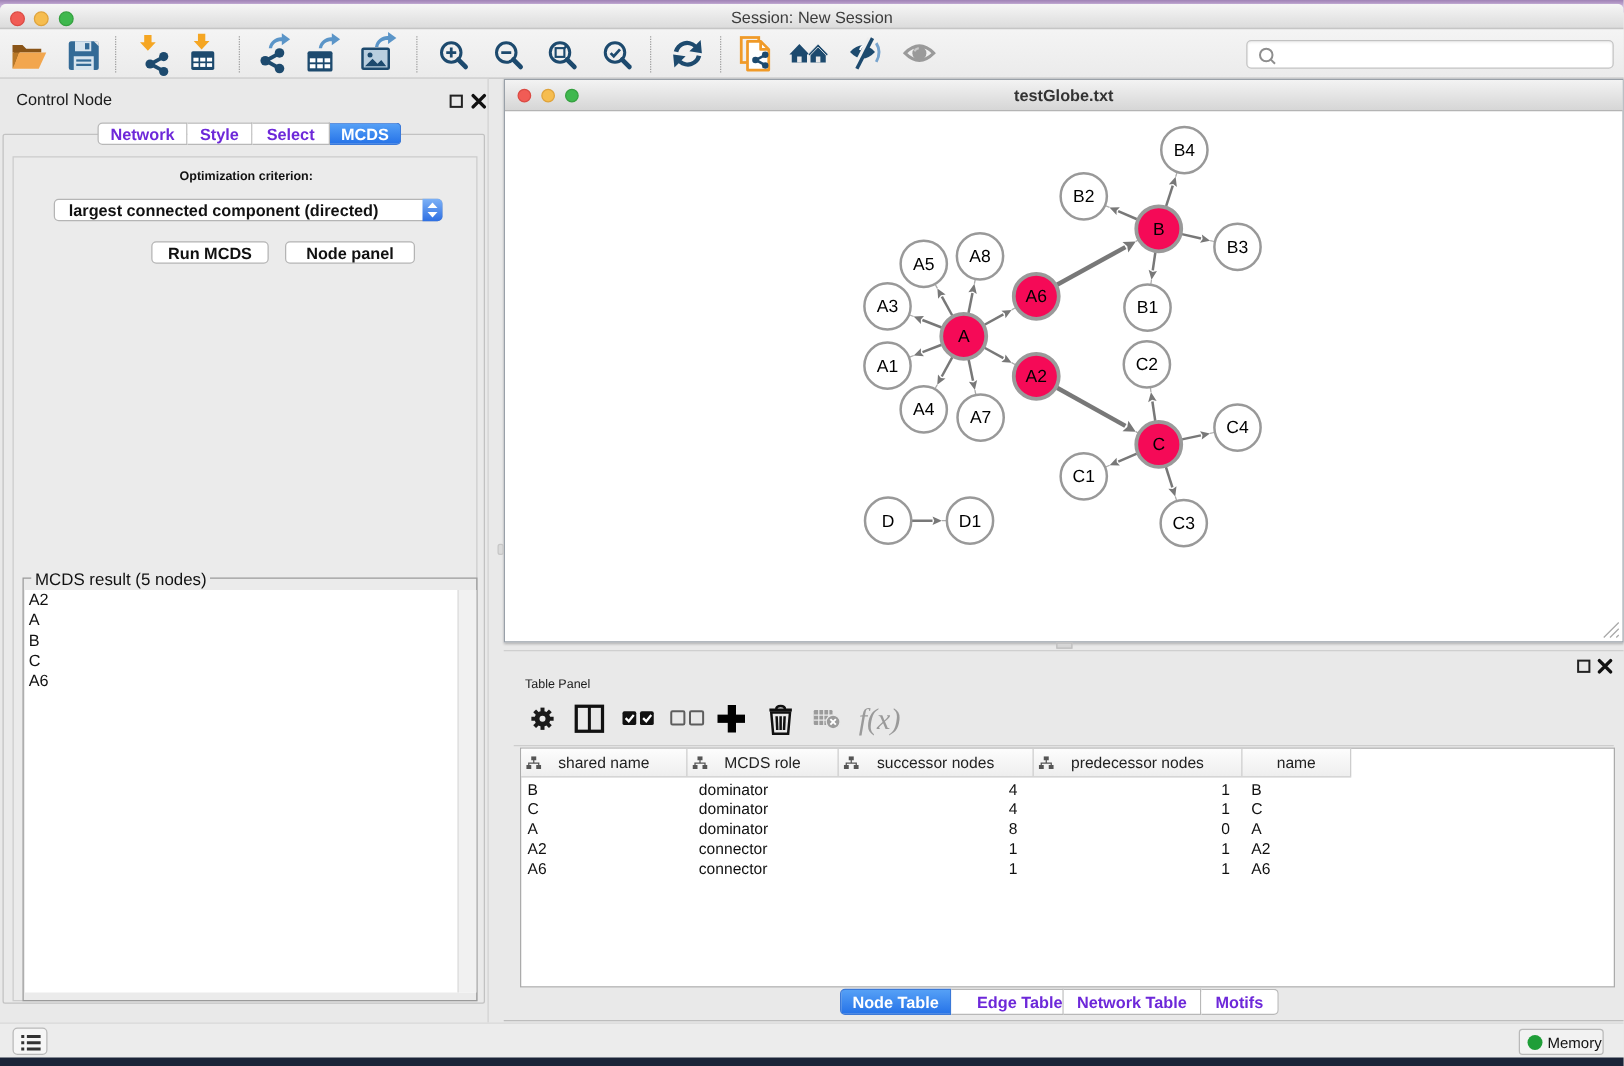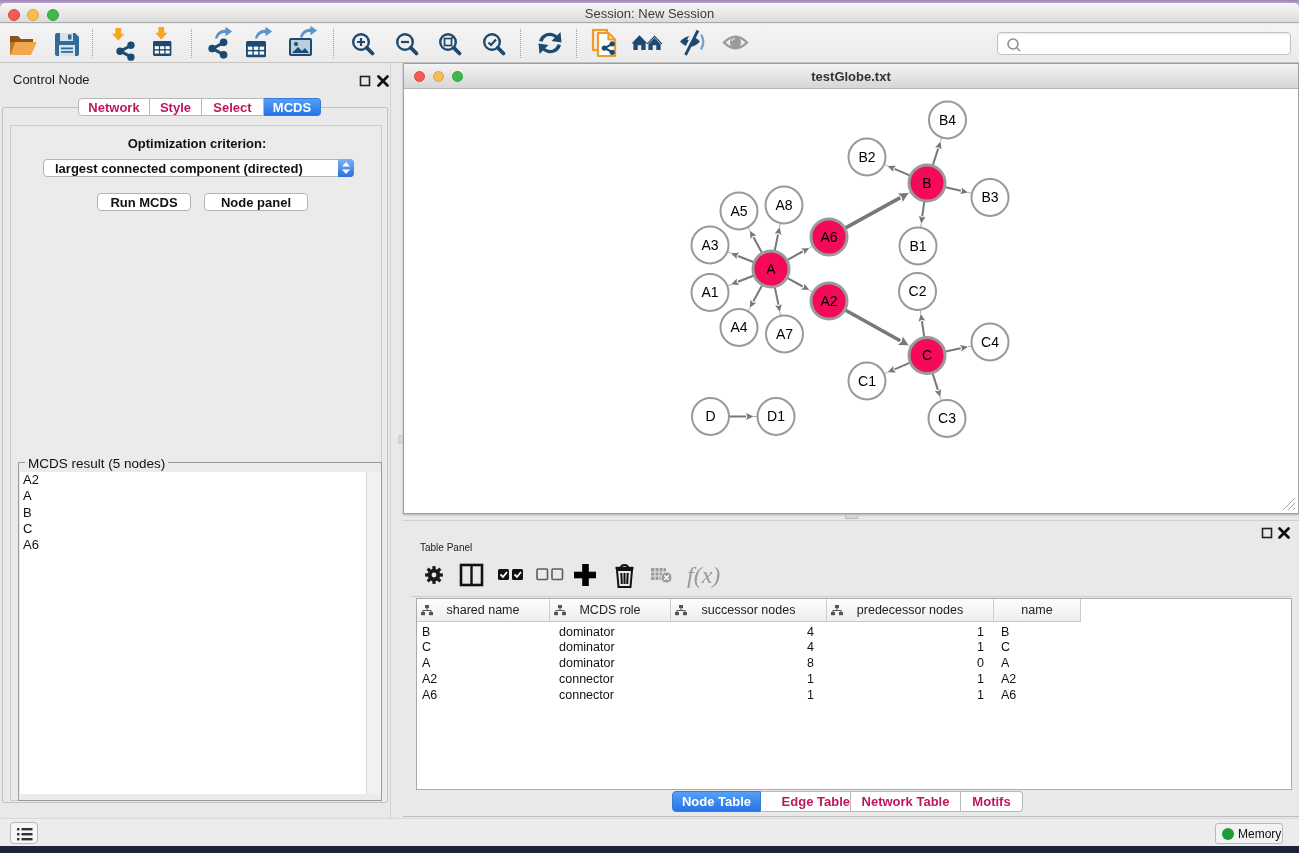--- a/index.html
+++ b/index.html
@@ -13,28 +13,28 @@
 .tl { position:absolute; border-radius:50%; width:12px; height:12px; top:6px; }
 #toolbar { left:0; top:24px; width:1299px; height:39px; background:linear-gradient(#f4f4f4,#ebebeb); border-bottom:1px solid #c3c3c3; }
 .tsep { position:absolute; top:5px; height:29px; width:1px; border-left:1px dotted #9e9e9e; }
 .ticon { position:absolute; top:0; }
 #searchbox { position:absolute; left:997px; top:8px; width:294px; height:23px; background:#fff; border:1px solid #c2c2c2; border-radius:4px; box-shadow:inset 0 1px 2px rgba(0,0,0,0.08); }
 
 #cp { left:0; top:63px; width:391px; height:757px; background:#e9e9e9; border-right:1px solid #d2d2d2; }
 #cpHead { position:absolute; left:13px; top:9px; font-size:13px; color:#1a1a1a; }
 .winbtn { position:absolute; }
 #cpTabs { position:absolute; left:78px; top:35px; height:18px; }
-.seg { position:absolute; top:0; height:18px; background:#fff; border:1px solid #b8b8b8; font-size:13px; font-weight:bold; color:#be185d; text-align:center; line-height:17px; }
+.seg { position:absolute; top:0; height:18px; background:#fff; border:1px solid #b8b8b8; font-size:13px; font-weight:bold; color:#6d28d9; text-align:center; line-height:17px; }
 .seg.sel { background:linear-gradient(#55a0f6,#2673e8); color:#fff; border-color:#3b79d8; }
 #cpPane { position:absolute; left:2px; top:44px; width:386px; height:696px; border:1px solid #c2c2c2; background:#eaeaea; border-radius:2px; }
 #cpInner { position:absolute; left:7px; top:17px; width:372px; height:676px; border:1px solid #cccccc; background:#ebebeb; }
-#optLabel { position:absolute; left:0; width:372px; top:10px; text-align:center; font-size:13px; font-weight:bold; color:#111; }
+#optLabel { position:absolute; left:0; width:372px; top:10px; text-align:center; font-size:10px; font-weight:bold; color:#111; }
 #combo { position:absolute; left:32px; top:33px; width:311px; height:18px; background:#fff; border:1px solid #b5b5b5; border-radius:4px; font-size:13px; font-weight:bold; color:#111; line-height:17px; padding-left:11px; }
 #comboBtn { position:absolute; right:-1px; top:-1px; width:16px; height:18px; border-radius:0 4px 4px 0; background:linear-gradient(#7db1f6,#2e6fe2); }
-.btn { position:absolute; height:18px; background:#fff; border:1px solid #b4b4b4; border-radius:4px; font-size:13px; font-weight:bold; color:#111; text-align:center; line-height:17px; }
+.btn { position:absolute; height:18px; background:#fff; border:1px solid #b4b4b4; border-radius:4px; font-size:13px; font-weight:bold; color:#111; text-align:center; line-height:17px;margin-left:24px; }
 
 #grp { position:absolute; left:7px; top:336px; width:364px; height:339px; border:1px solid #9a9a9a; }
 #grpTitle { position:absolute; left:6px; top:-7px; background:#ebebeb; padding:0 3px; font-size:13.5px; color:#111; }
 #grpList { position:absolute; left:1px; top:9px; width:361px; height:322px; background:#fff; font-size:13px; color:#111; padding:0 0 0 3px; line-height:16.3px; }
 #grpSb { position:absolute; right:0; top:0; width:15px; height:322px; background:#f1f1f1; border-left:1px solid #dcdcdc; }
 
 #frame { left:403px; top:63px; width:896px; height:451px; background:#fff; border:1px solid #99a0a8; box-shadow:0 1px 2px rgba(0,0,0,.25); }
 #frameTitle { position:absolute; left:0; top:0; width:100%; height:25px; background:linear-gradient(#f3f3f3,#d6d6d6); border-bottom:1px solid #b4b4b4; }
 #frameTitle .t { position:absolute; width:100%; text-align:center; top:5px; font-size:13px; font-weight:bold; color:#333; }
 

